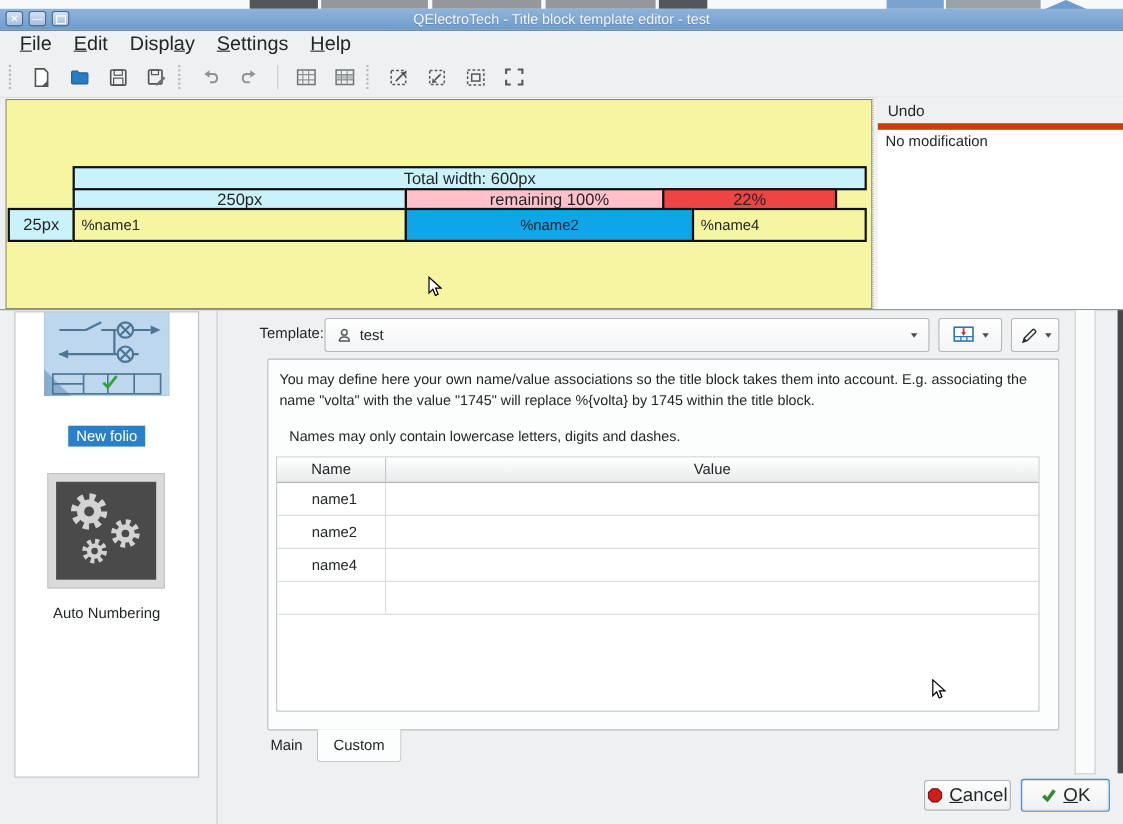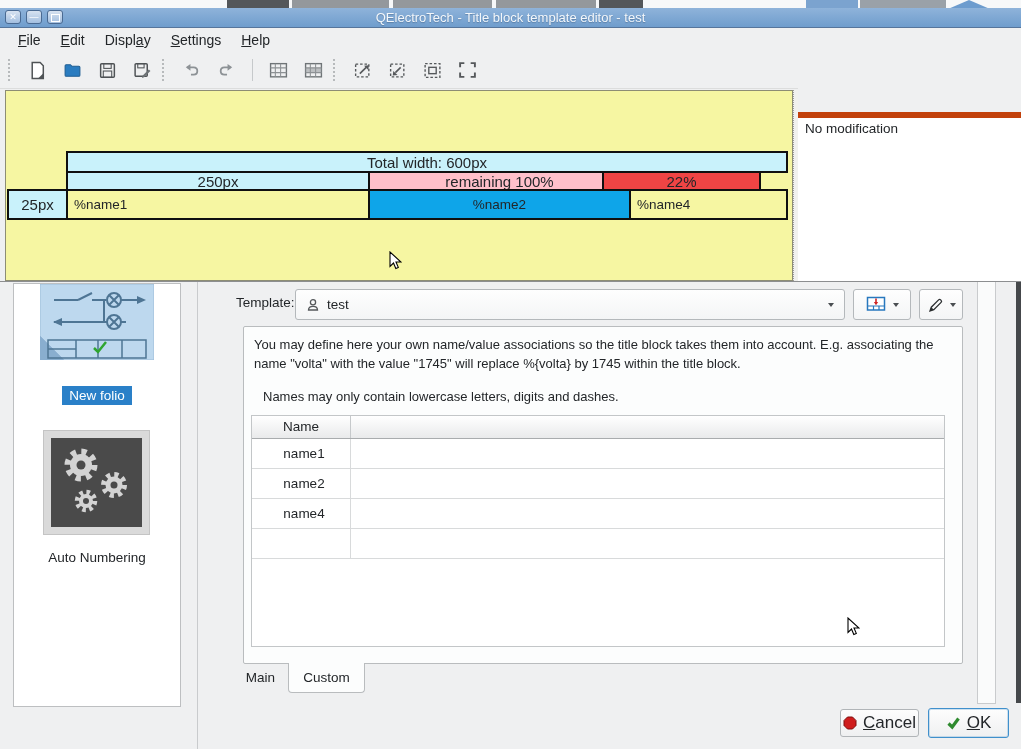--- a/index.html
+++ b/index.html
@@ -18,21 +18,21 @@
     background:linear-gradient(#8fb3da,#6f9dcd);border-bottom:1px solid #56759b;}
   .winbtn{position:absolute;top:2px;width:16px;height:14px;border:1px solid #4a6a92;border-radius:3px;
     background:linear-gradient(#d7e2f0,#a3bfe0);color:#fff;font-size:9px;line-height:12px;text-align:center;
     box-sizing:border-box;}
   #wtitle{position:absolute;left:0;top:0;width:100%;height:19px;line-height:19px;text-align:center;
     color:#f3f7fb;font-size:13px;text-shadow:0 1px 1px rgba(40,60,90,.35);}
   .maxglyph{display:inline-block;width:7px;height:6px;border:1px solid #fff;margin-top:3px;}
 
   
   #menubar{left:0;top:27px;width:1021px;height:25px;display:flex;align-items:center;padding-left:8px;box-sizing:border-box;}
-  .menuitem{padding:3px 10px;font-size:14px;}
+  .menuitem{padding:3px 10px;font-size:18px;}
   .mn{text-decoration:underline;}
 
   
   #toolbar{left:0;top:52px;width:1021px;height:37px;display:flex;align-items:center;padding-left:6px;
     box-sizing:border-box;border-bottom:1px solid #dcdddd;}
   .tb-handle{width:2px;height:22px;border-left:2px dotted #b7babc;margin:0 8px 0 2px;}
   .tb-sep{width:1px;height:22px;background:#c6c9cb;margin:0 8px;}
   .tbbtn{width:27px;height:27px;display:flex;align-items:center;justify-content:center;margin:0 4px;}
 
   
@@ -215,20 +215,21 @@
     <div class="tbcell tc-left" style="left:60px;top:98px;width:304px;height:31px;background:#f6f6a2;font-size:13.5px;">%name1</div>
     <div class="tbcell tc-center" style="left:362px;top:98px;width:263px;height:31px;background:#0ea5e9;font-size:13.5px;">%name2</div>
     <div class="tbcell tc-left" style="left:623px;top:98px;width:159px;height:31px;background:#f6f6a2;font-size:13.5px;">%name4</div>
     <svg class="abs" style="left:383px;top:160px;" width="13" height="19" viewBox="0 0 13 19">
         <path d="M1 1 L1 15.5 L4.5 12 L6.8 17.5 L9.3 16.4 L7 11 L12 11 Z" fill="#fff" stroke="#000" stroke-width="1.1"></path>
       </svg>
   </div>
   <div class="abs" id="canvas-scroll"></div>
 
   <div class="abs" id="undopanel">
+    <div id="undotitle">Undo</div>
     <div id="undolist">
       <div class="undoitem">No modification</div>
     </div>
   </div>
 
   <div class="abs" id="dialog">
 
     <div id="sidebar">
       <div>
         <svg width="114" height="76" viewBox="0 0 114 76">
@@ -298,20 +299,21 @@
       </svg>
       <span class="caret"></span>
     </div>
 
     <div id="pane">
       <div id="desc">You may define here your own name/value associations so the title block takes them into account. E.g. associating the name "volta" with the value "1745" will replace %{volta} by 1745 within the title block.</div>
       <div id="note">Names may only contain lowercase letters, digits and dashes.</div>
       <div id="ptable">
         <div id="pt-head">
           <div class="pt-hname">Name</div>
+          <div class="pt-hvalue">Value</div>
         </div>
         <div class="pt-row">
           <div class="pt-name">name1</div>
           <div class="pt-value"></div>
         </div>
         <div class="pt-row">
           <div class="pt-name">name2</div>
           <div class="pt-value"></div>
         </div>
         <div class="pt-row">

